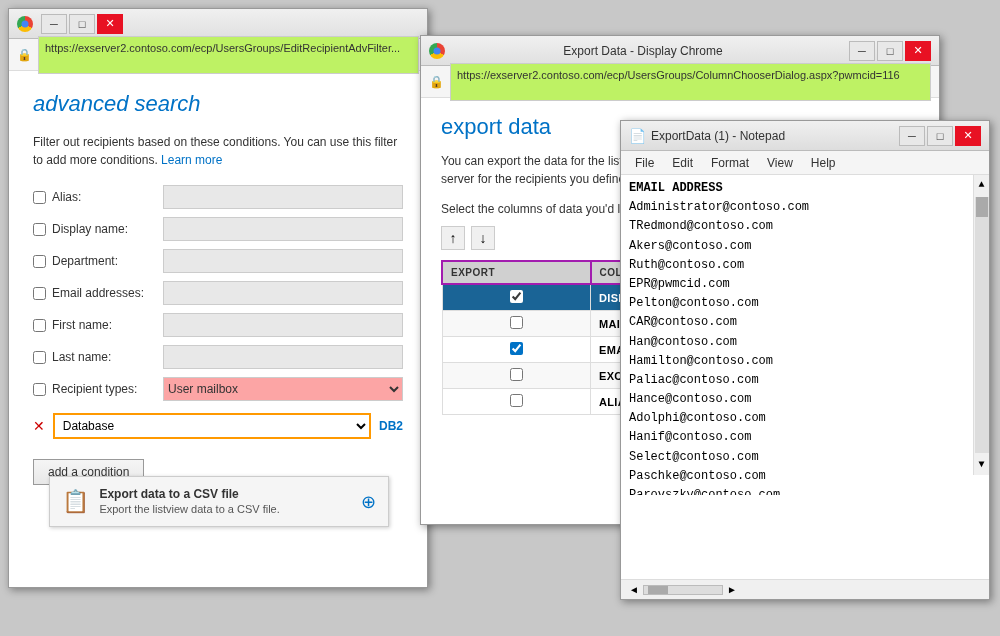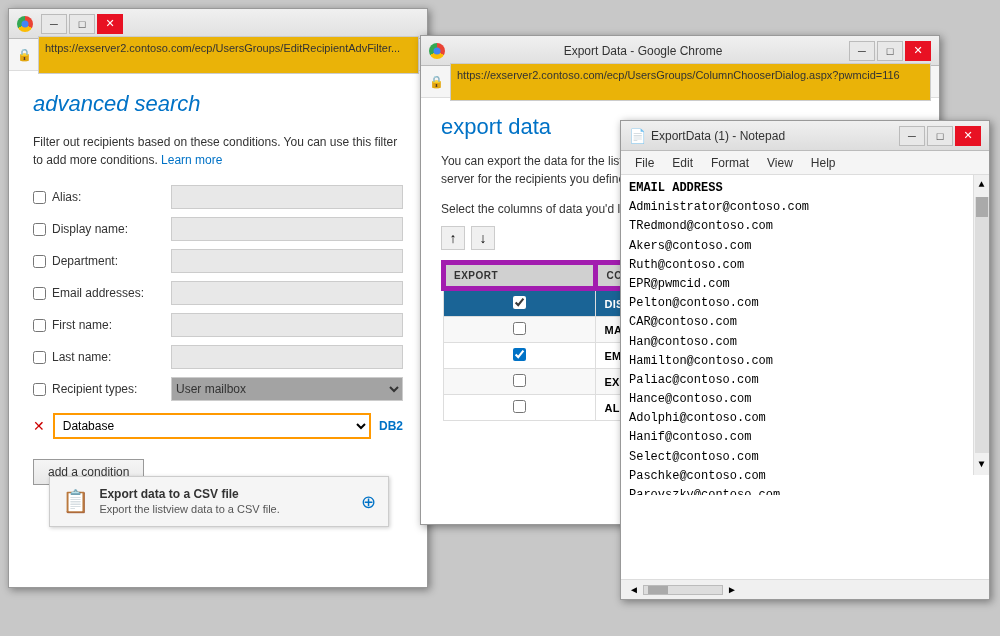--- a/index.html
+++ b/index.html
@@ -70,21 +70,21 @@
       border-bottom: 1px solid #ddd;
       gap: 6px;
     }
     .address-bar .lock-icon {
       color: #4a4;
       font-size: 12px;
     }
     .address-bar .url-text {
       font-size: 11px;
       color: #333;
-      background: #eab308;
+      background: #bef264;
       border: 1px solid #ccc;
       padding: 2px 6px;
       flex: 1;
       height: 38px;
       line-height: 18px;
       overflow: hidden;
       white-space: nowrap;
       text-overflow: ellipsis;
     }
 
@@ -113,21 +113,20 @@
       line-height: 1.5;
     }
     .filter-desc a {
       color: #0072c6;
       text-decoration: none;
     }
     .form-row {
       display: flex;
       align-items: center;
       margin-bottom: 8px;
-      gap: 8px;
     }
     .form-row label {
       width: 130px;
       font-size: 12px;
       color: #333;
       display: flex;
       align-items: center;
       gap: 6px;
     }
     .form-row input[type="checkbox"] {
@@ -141,21 +140,21 @@
       border: 1px solid #ccc;
       background: #e8e8e8;
       padding: 0 4px;
       font-size: 12px;
       color: #333;
     }
     .form-row select {
       flex: 1;
       height: 24px;
       border: 1px solid #ccc;
-      background: #a3a3a3;
+      background: #fca5a5;
       font-size: 12px;
       color: #333;
     }
 
     .condition-row {
       display: flex;
       align-items: center;
       margin-top: 12px;
       gap: 8px;
     }
@@ -274,21 +273,21 @@
       width: 100%;
       border-collapse: collapse;
       font-size: 11px;
     }
     .export-table th {
       background: #d0d0d0;
       color: #333;
       font-weight: 600;
       padding: 5px 8px;
       text-align: left;
-      border: 5px solid #a21caf;
+      border: 2px solid #a21caf;
       text-transform: uppercase;
       font-size: 10px;
       letter-spacing: 0.5px;
     }
     .export-table td {
       padding: 5px 8px;
       border: 1px solid #ddd;
       vertical-align: middle;
     }
     .export-table tr:nth-child(odd) td { background: #fff; }
@@ -509,21 +508,21 @@
       <strong>Export data to a CSV file</strong>
       <span>Export the listview data to a CSV file.</span>
     </div>
     <span class="tooltip-plus">⊕</span>
   </div>
 </div>
 
 <div class="window" id="export-data">
   <div class="title-bar">
     <span class="chrome-circle"></span>
-    <span class="title-text">Export Data - Google Chrome</span>
+    <span class="title-text">Export Data - Display Chrome</span>
     <div class="window-controls">
       <div class="win-btn min">─</div>
       <div class="win-btn max">□</div>
       <div class="win-btn close">✕</div>
     </div>
   </div>
   <div class="address-bar">
     <span class="lock-icon">🔒</span>
     <div class="url-text">https://exserver2.contoso.com/ecp/UsersGroups/ColumnChooserDialog.aspx?pwmcid=116</div>
   </div>

